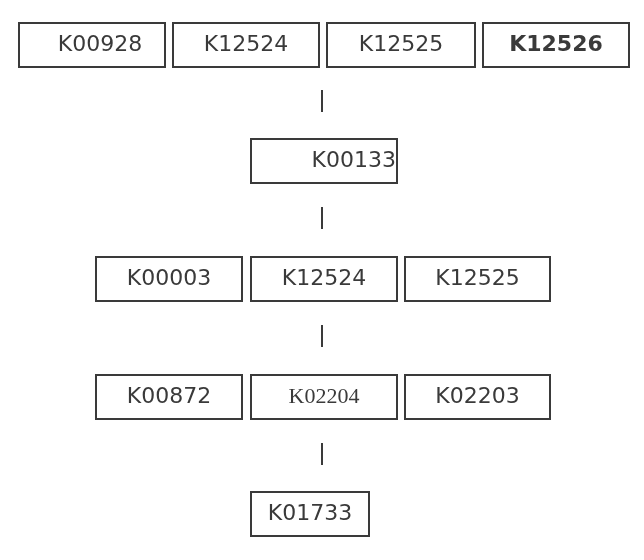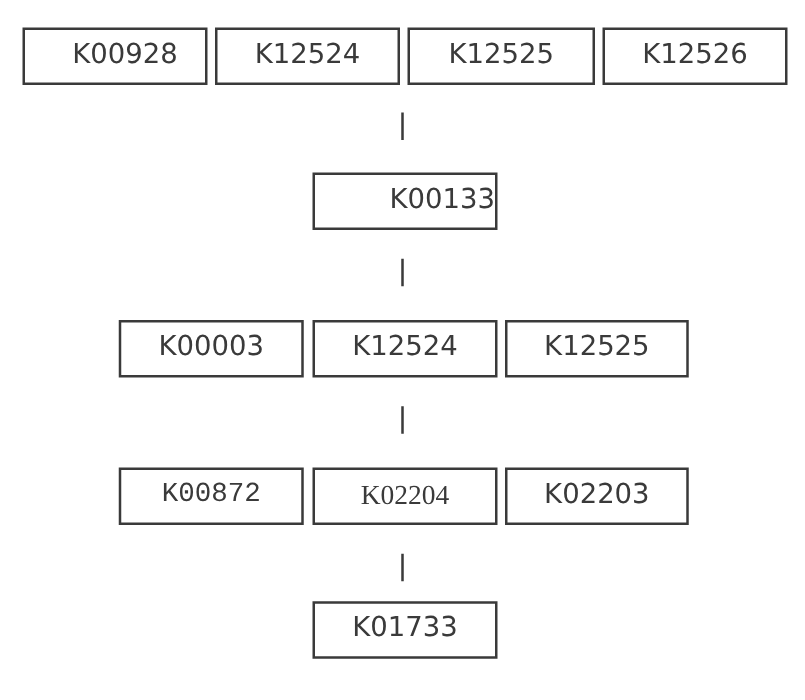--- a/index.html
+++ b/index.html
@@ -11,34 +11,34 @@
   .conn { position: absolute; width: 2px; height: 22px; background: #3a3a3a; left: 321px; }
 </style>
 </head>
 <body>
 
 <div>
 
   <div class="node" style="left:18px;top:22px;width:148px;padding-left:16px;">K00928</div>
   <div class="node" style="left:172px;top:22px;width:148px;">K12524</div>
   <div class="node" style="left:326px;top:22px;width:150px;">K12525</div>
-  <div class="node" style="left:482px;top:22px;width:148px;">K12526</div>
+  <div class="node" style="left:482px;top:22px;width:148px;font-weight:bold;">K12526</div>
 
   <div class="conn" style="top:90px;"></div>
 
   <div class="node" style="left:250px;top:138px;width:148px;text-align:right;">K00133</div>
 
   <div class="conn" style="top:207px;"></div>
 
   <div class="node" style="left:95px;top:256px;width:148px;">K00003</div>
   <div class="node" style="left:250px;top:256px;width:148px;">K12524</div>
   <div class="node" style="left:404px;top:256px;width:147px;">K12525</div>
 
   <div class="conn" style="top:325px;"></div>
 
-  <div class="node" style="left:95px;top:374px;width:148px;font-family:Liberation Mono, monospace;">K00872</div>
+  <div class="node" style="left:95px;top:374px;width:148px;">K00872</div>
   <div class="node" style="left:250px;top:374px;width:148px;font-family:Liberation Serif, serif;">K02204</div>
   <div class="node" style="left:404px;top:374px;width:147px;">K02203</div>
 
   <div class="conn" style="top:443px;"></div>
 
-  <div class="node" style="left:250px;top:481px;width:148px;">K01733</div>
+  <div class="node" style="left:250px;top:491px;width:120px;">K01733</div>
 </div>
 
 </body></html>

